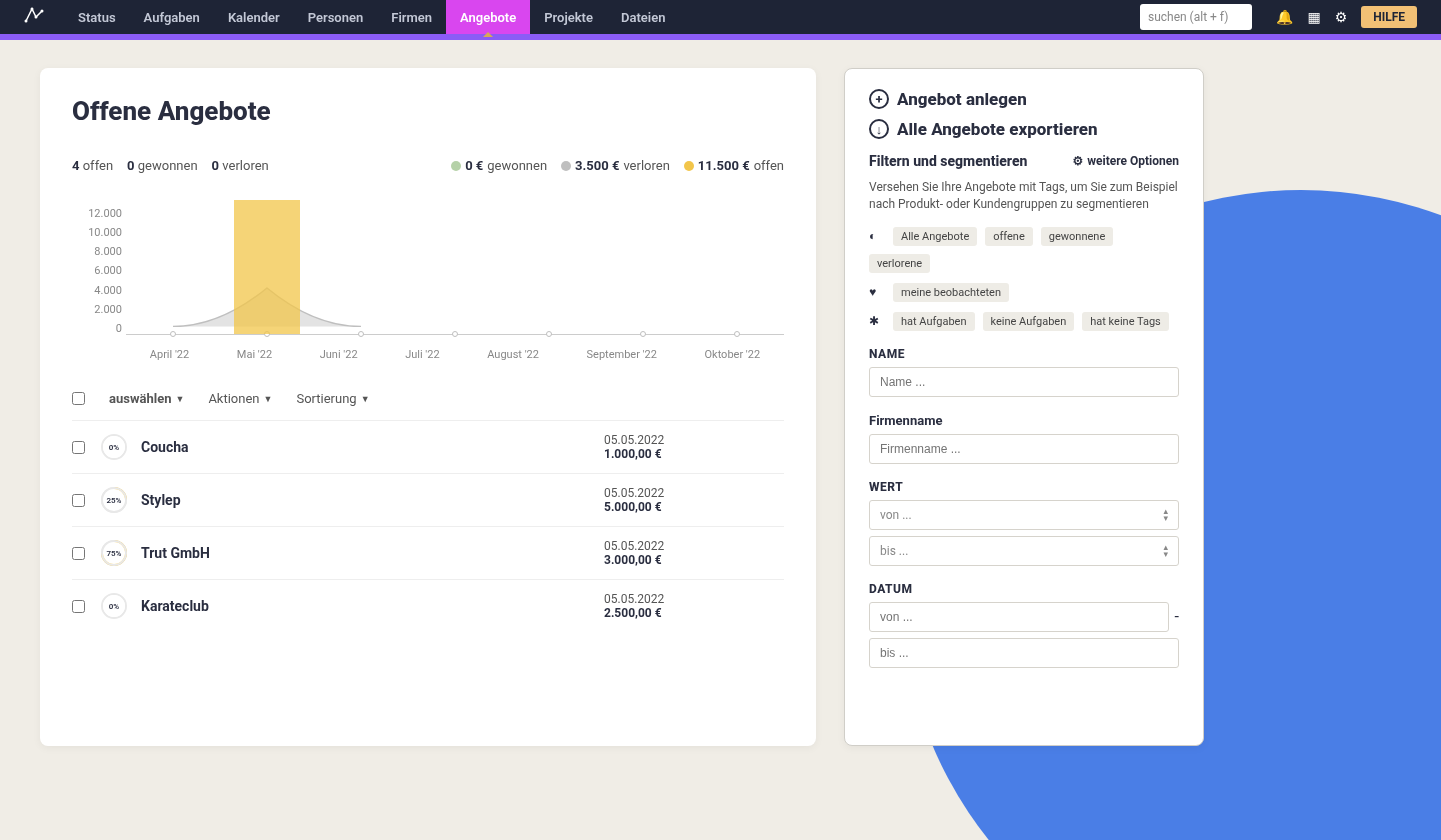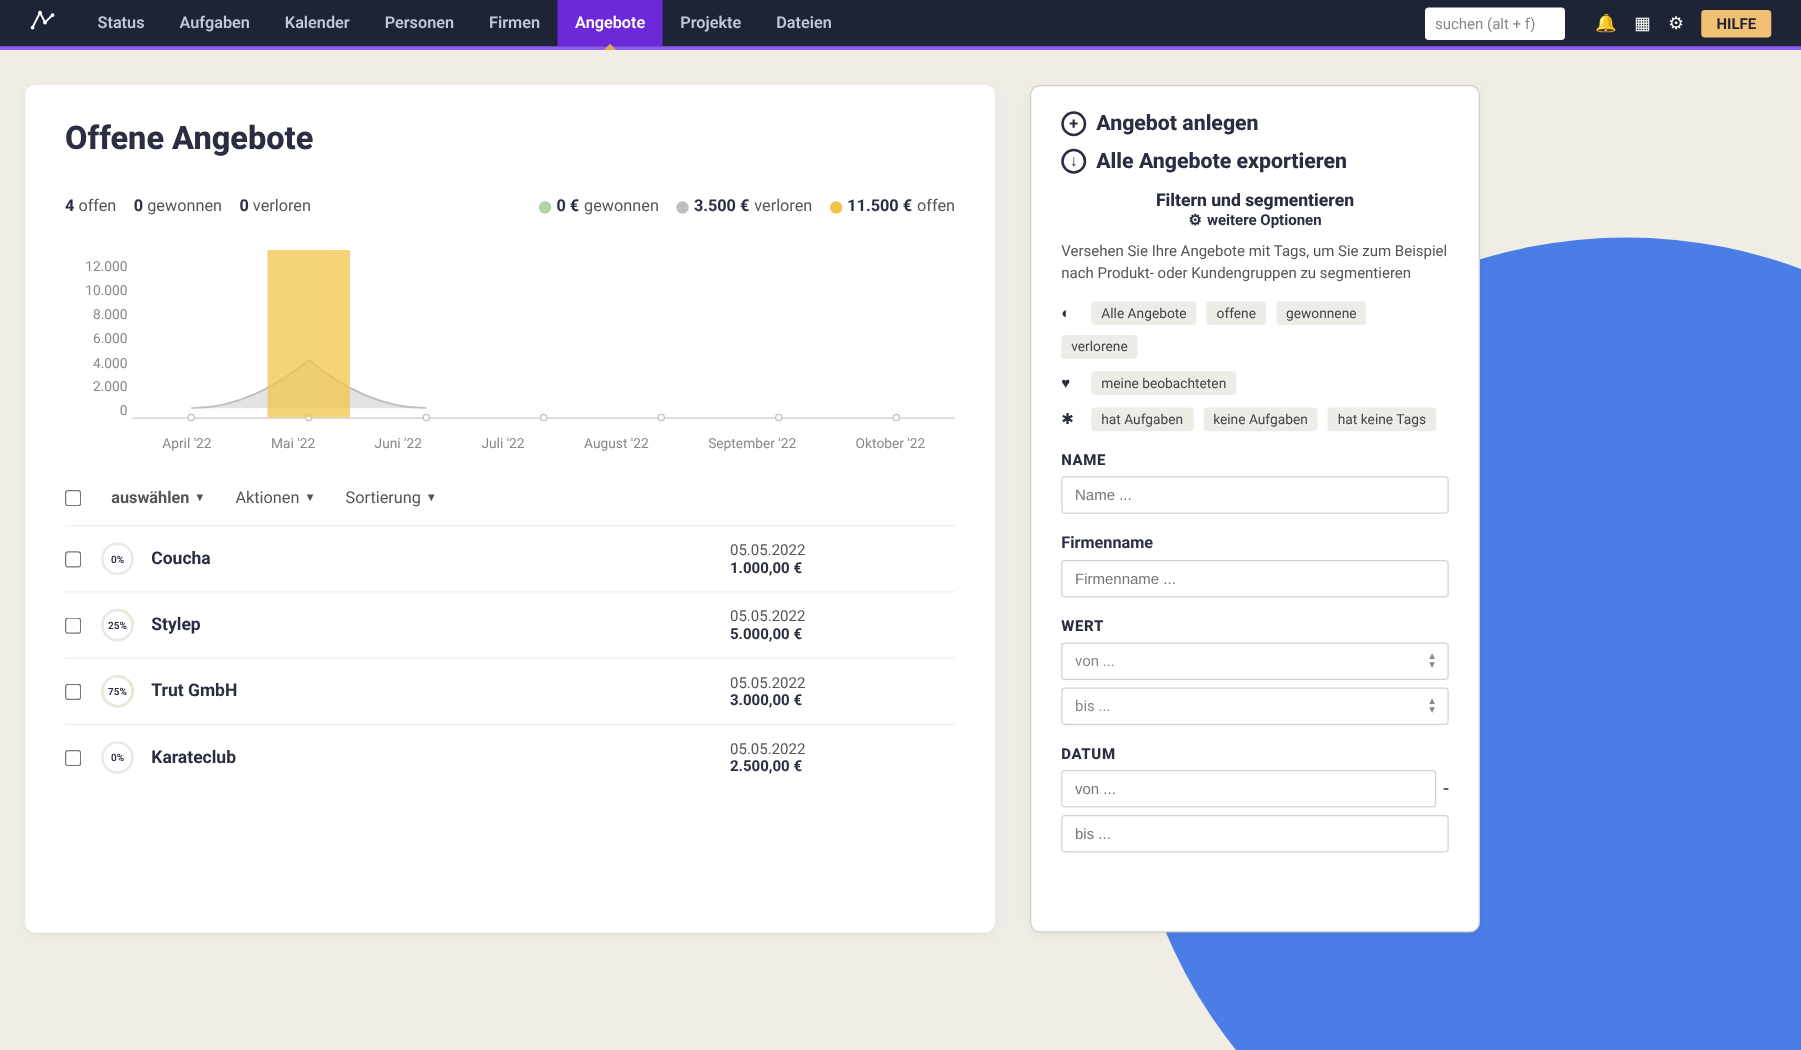--- a/index.html
+++ b/index.html
@@ -1,33 +1,33 @@
 <!DOCTYPE html>
 <html><head>
 <meta charset="utf-8">
 <style>
 * { box-sizing: border-box; margin: 0; padding: 0; }
 body { font-family: -apple-system, BlinkMacSystemFont, "Segoe UI", Roboto, sans-serif; background: #f0ede6; color: #2a2e40; width: 1441px; height: 840px; overflow: hidden; position: relative; }
 .blue-circle { position: absolute; width: 800px; height: 800px; background: #4a7ee6; border-radius: 50%; right: -260px; top: 190px; z-index: 0; }
 
 
-.topbar { position: relative; z-index: 2; background: #1e2436; height: 40px; display: flex; align-items: center; padding: 0 24px; border-bottom: 3px solid #8b5cf6; }
+.topbar { position: relative; z-index: 2; background: #1e2436; height: 40px; display: flex; align-items: center; padding: 0 24px; border-bottom: 6px solid #8b5cf6; }
 .logo { color: #fff; font-size: 18px; margin-right: 20px; }
 .nav { display: flex; height: 100%; }
 .nav-item { color: #c3c8d6; padding: 0 14px; display: flex; align-items: center; font-size: 13px; font-weight: 600; cursor: pointer; position: relative; }
-.nav-item.active { background: #6d28d9; color: #fff; }
+.nav-item.active { background: #d946ef; color: #fff; }
 .nav-item.active::after { content:""; position:absolute; bottom:-3px; left:50%; transform:translateX(-50%); border:5px solid transparent; border-bottom-color:#d8a758; }
 .nav-spacer { flex: 1; }
 .search-box { background: #ffffff; border-radius: 3px; height: 26px; width: 112px; padding: 0 8px; font-size: 12px; color: #888; display: flex; align-items: center; margin-right: 24px; }
 .top-icons { display: flex; align-items: center; gap: 14px; color: #fff; }
 .top-icon { cursor: pointer; font-size: 14px; }
 .hilfe-btn { background: #f2c075; color: #1e2436; padding: 4px 12px; border-radius: 3px; font-weight: 700; font-size: 12px; cursor: pointer; }
 
 
-.container { position: relative; z-index: 1; display: flex; gap: 28px; padding: 28px 20px; }
+.container { position: relative; z-index: 1; display: flex; gap: 28px; padding: 28px 40px; }
 .main-panel { background: #fff; border-radius: 8px; width: 776px; padding: 28px 32px 32px; box-shadow: 0 2px 8px rgba(0,0,0,0.05); }
 .side-panel { background: #fff; border-radius: 8px; width: 360px; padding: 20px 24px; box-shadow: 0 2px 8px rgba(0,0,0,0.05); border: 1px solid #d0cec8; height: 678px; overflow: hidden; }
 
 
 h1 { font-size: 26px; font-weight: 800; color: #2a2e40; margin-bottom: 16px; }
 .stats-row { display: flex; justify-content: space-between; align-items: center; font-size: 13px; color: #555; margin-bottom: 18px; margin-top: 32px; }
 .stats-left { display: flex; gap: 14px; }
 .stats-left b { color: #2a2e40; font-weight: 700; }
 .legend { display: flex; gap: 14px; align-items: center; }
 .legend-item { display: flex; align-items: center; gap: 4px; }
@@ -58,21 +58,21 @@
 .ring.p25 { background: conic-gradient(#f2c54a 0 25%, #e8e8e8 25% 100%); }
 .ring.p75 { background: conic-gradient(#f2c54a 0 75%, #e8e8e8 75% 100%); }
 .ring-inner { background:#fff; width:22px; height:22px; border-radius:50%; display:flex; align-items:center; justify-content:center; z-index:1; }
 .row-name { font-weight: 700; color: #2a2e40; font-size: 14px; flex: 1; }
 .row-meta { text-align: left; font-size: 12px; color: #555; width: 180px; }
 .row-meta .amount { font-weight: 700; color: #2a2e40; }
 
 
 .side-action { display: flex; align-items: center; gap: 8px; font-size: 17px; font-weight: 800; color: #2a2e40; margin-bottom: 10px; cursor: pointer; }
 .side-action .ico { width: 20px; height: 20px; border: 2px solid #2a2e40; border-radius: 50%; display: flex; align-items: center; justify-content: center; font-size: 13px; font-weight: 700; }
-.filter-header { display: flex; justify-content: space-between; align-items: center; margin-top: 14px; margin-bottom: 10px; flex-direction: column; }
+.filter-header { display: flex; justify-content: space-between; align-items: center; margin-top: 14px; margin-bottom: 10px; }
 .filter-header h3 { font-size: 14px; font-weight: 800; }
 .more-opts { font-size: 12px; font-weight: 700; color: #2a2e40; cursor: pointer; display: flex; gap: 4px; }
 .filter-desc { font-size: 12px; color: #555; margin-bottom: 14px; line-height: 1.4; }
 .tag-row { display: flex; align-items: center; gap: 8px; margin-bottom: 10px; flex-wrap: wrap; }
 .tag-row-ico { font-size: 12px; width: 16px; }
 .tag { background: #eeece6; padding: 3px 8px; border-radius: 3px; font-size: 11px; color: #444; cursor: pointer; }
 .field-label { font-size: 12px; font-weight: 800; letter-spacing: 0.5px; margin-top: 16px; margin-bottom: 6px; text-transform: uppercase; }
 .field-label.normal { text-transform: none; letter-spacing: 0; font-weight: 700; font-size: 13px; }
 .field-input { width: 100%; border: 1px solid #d6d3cc; border-radius: 3px; padding: 7px 10px; font-size: 12px; color: #888; }
 .field-input.spinner { display:flex; justify-content:space-between; align-items:center; }

